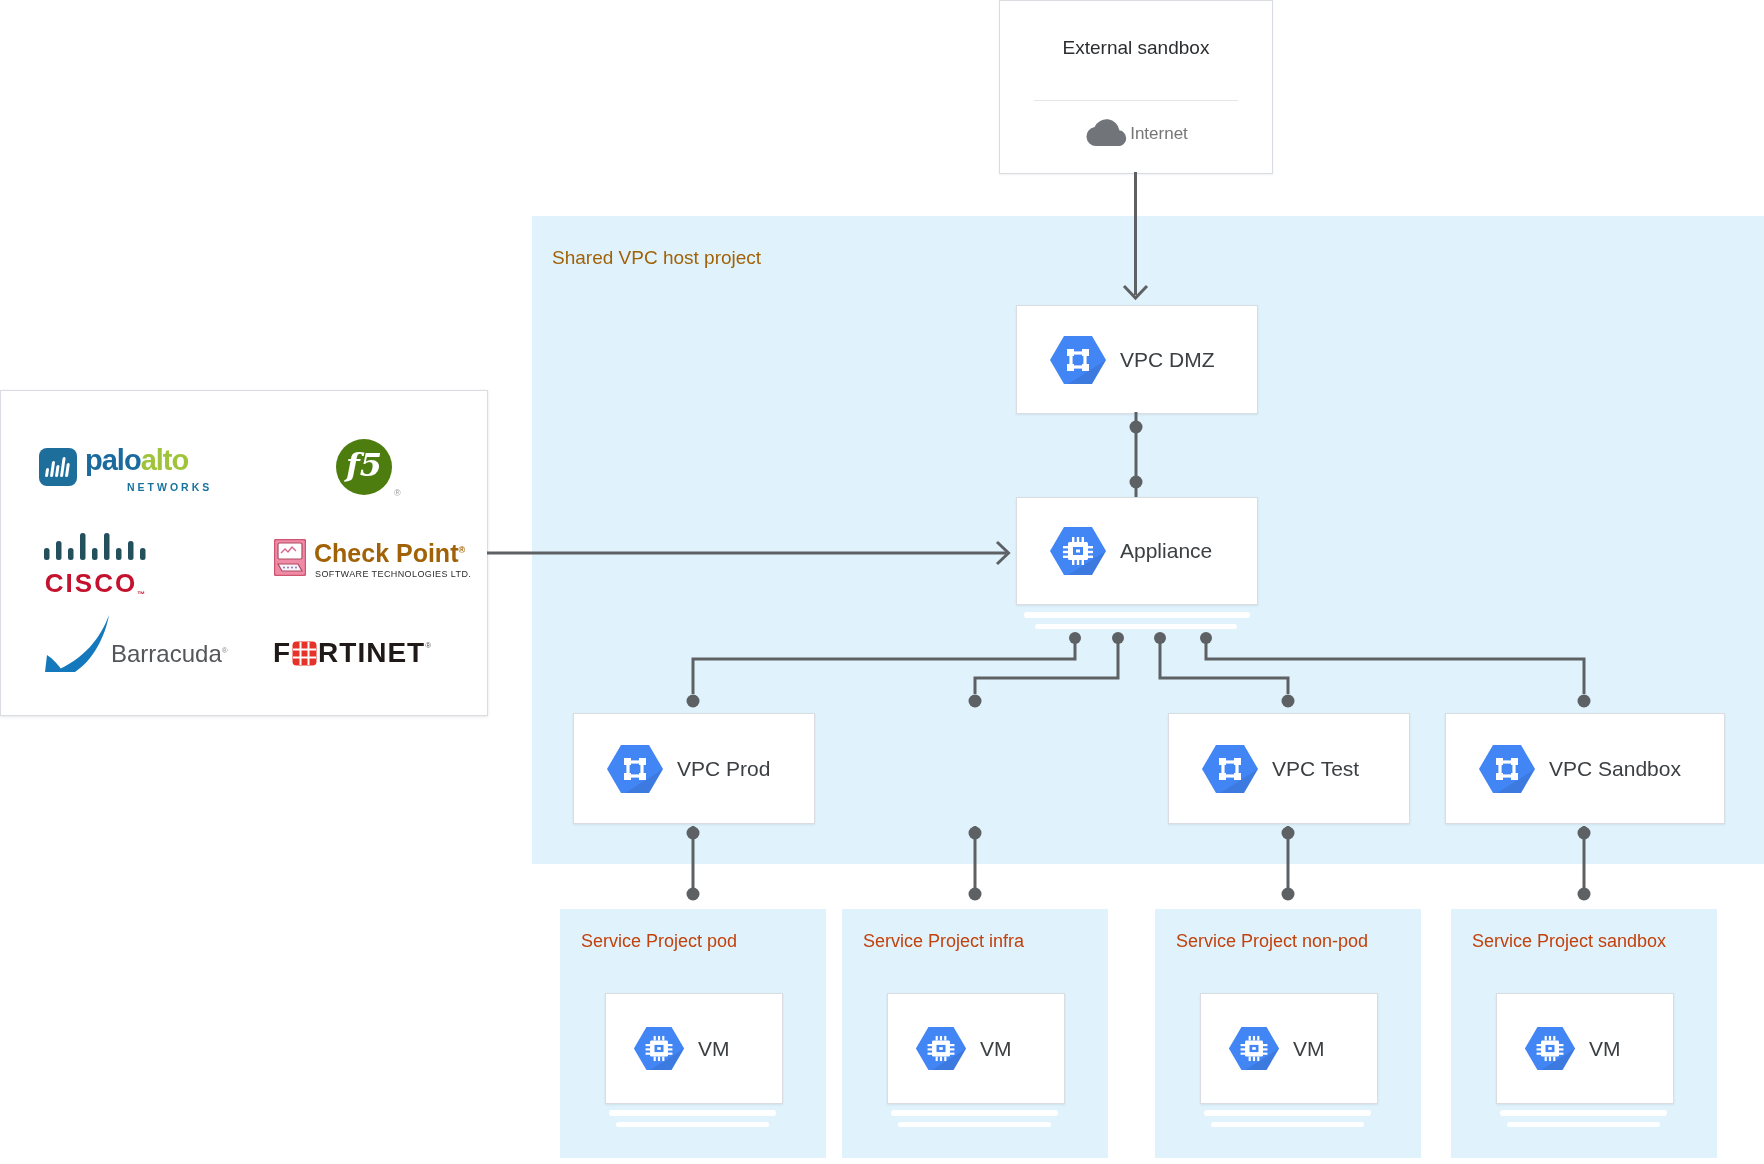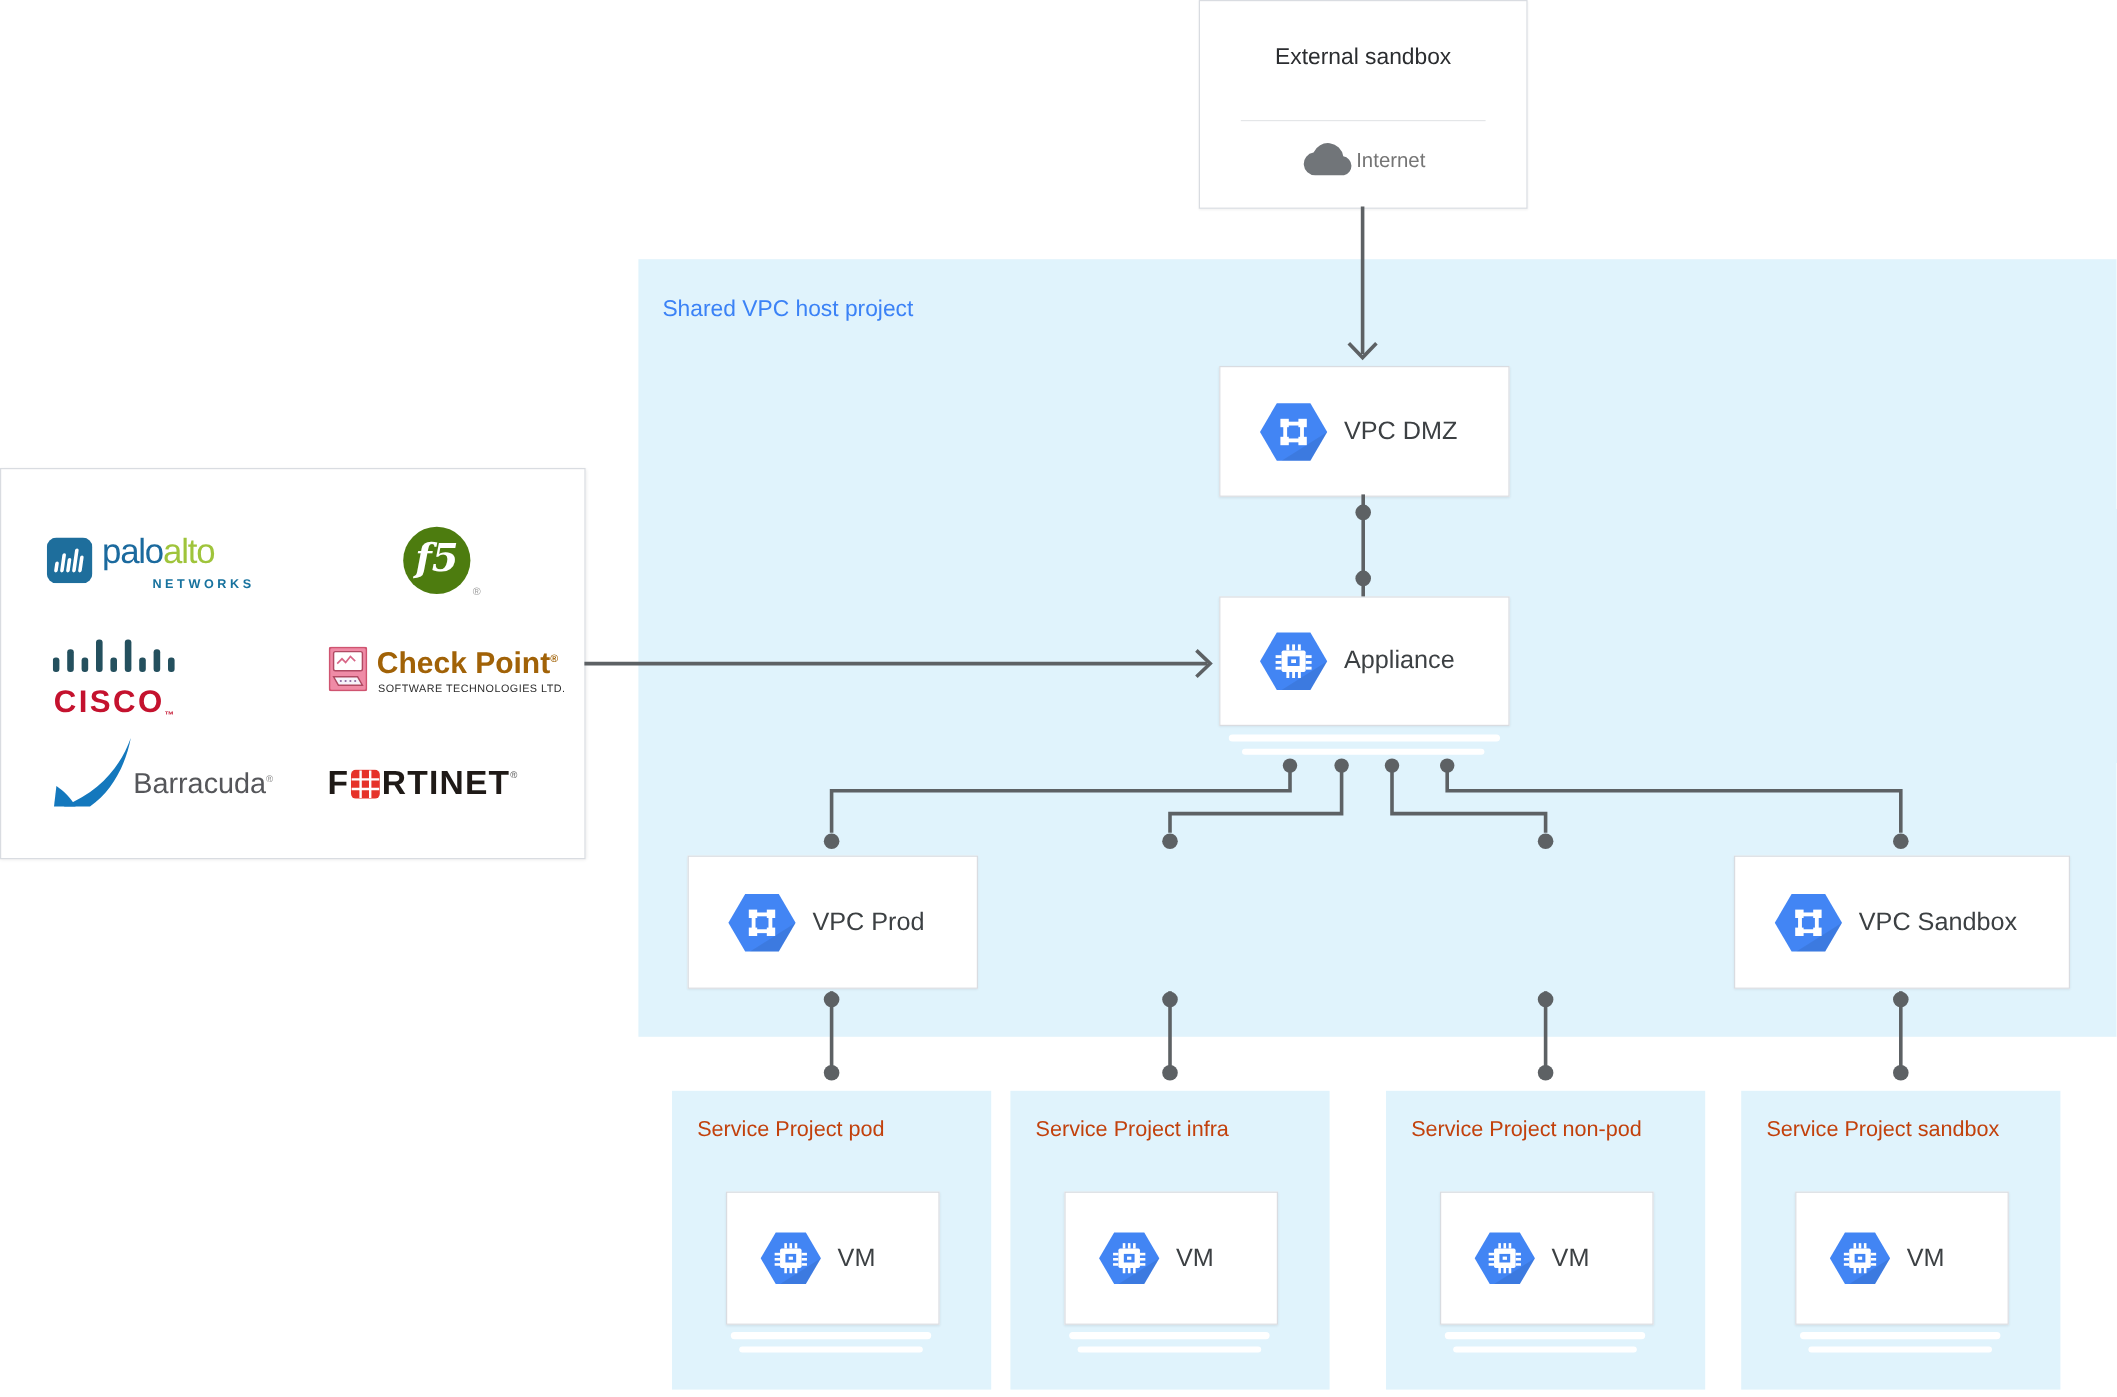--- a/index.html
+++ b/index.html
@@ -2,21 +2,21 @@
 <html><head>
 <meta charset="utf-8">
 <style>
   html,body { margin:0; padding:0; background:#fff; }
   #canvas {
     position:relative; width:1764px; height:1164px; overflow:hidden;
     font-family:"Liberation Sans", sans-serif; background:#fff;
   }
   
   .region { position:absolute; background:#E0F3FC; z-index:0; }
-  .region-label { position:absolute; font-size:19px; color:#3b82f6; z-index:1; }
+  .region-label { position:absolute; font-size:19px; color:#a16207; z-index:1; }
   
   .node {
     position:absolute; background:#fff; border:1px solid #d9dce1;
     box-shadow:0 1px 2px rgba(0,0,0,0.08); display:flex; align-items:center; z-index:2;
   }
   .node .hex { margin-left:32px; flex:none; }
   .node.vm .hex { margin-left:27px; }
   .node-label { margin-left:13px; font-size:21px; color:#3c4043; white-space:nowrap; }
   
   #external-box {
@@ -27,21 +27,21 @@
   #external-divider { position:absolute; left:34px; top:99px; width:204px; height:1px; background:#e4e6e8; }
   #external-net { position:absolute; left:0; top:118px; width:100%; display:flex; align-items:center; justify-content:center; gap:0; }
   #external-net .net-label { font-size:17px; color:#757575; }
   
   #vendor-box {
     position:absolute; left:0; top:390px; width:486px; height:324px;
     background:#fff; border:1px solid #d9dce1; box-shadow:0 1px 3px rgba(0,0,0,0.10); z-index:2;
   }
   
   #v-palo-icon { position:absolute; left:38px; top:57px; }
-  #v-palo-text { position:absolute; left:84px; top:53px; font-size:29px; font-weight:400; letter-spacing:-1px; }
+  #v-palo-text { position:absolute; left:84px; top:53px; font-size:29px; font-weight:700; letter-spacing:-1px; }
   .pa-blue { color:#1b6a9e; } .pa-green { color:#9fc43b; }
   #v-palo-sub { position:absolute; left:126px; top:90px; font-size:10.5px; letter-spacing:3px; color:#17729e; font-weight:700; }
   
   #v-f5 { position:absolute; left:335px; top:48px; width:56px; height:56px; background:#4d7c0f; border-radius:50%;
           display:flex; align-items:center; justify-content:center; }
   #v-f5 span { font:italic 700 32px "DejaVu Serif", serif; color:#fff; transform:translateY(-2px); }
   #v-f5-mark { position:absolute; left:393px; top:97px; font-size:9px; color:#9a9a9a; }
   
   #v-cisco { position:absolute; left:43px; top:139px; width:104px; }
   #v-cisco-text { text-align:center; font-size:26px; font-weight:800; letter-spacing:2px; color:#c4122e; margin-top:3px; }
@@ -145,20 +145,34 @@
           <rect x="18" y="14" width="7" height="7"></rect>
           <rect x="33" y="14" width="7" height="7"></rect>
           <rect x="18" y="29" width="7" height="7"></rect>
           <rect x="33" y="29" width="7" height="7"></rect>
         </g>
     </svg>
     <span class="node-label">VPC Prod</span>
   </div>
 
 
+  <div class="node" style="left:1168px; top:713px; width:240px; height:109px;">
+    <svg class="hex" width="58" height="50" viewBox="0 0 58 50">
+      <polygon points="15,1 43,1 57,25 43,49 15,49 1,25" fill="#4285F4"></polygon>
+      <path d="M57 25 L43 49 L19 49 Z" fill="#000" opacity="0.08"></path>
+      <rect x="22" y="18" width="14" height="14" fill="none" stroke="#fff" stroke-width="3.2"></rect>
+      <g fill="#fff">
+          <rect x="18" y="14" width="7" height="7"></rect>
+          <rect x="33" y="14" width="7" height="7"></rect>
+          <rect x="18" y="29" width="7" height="7"></rect>
+          <rect x="33" y="29" width="7" height="7"></rect>
+        </g>
+    </svg>
+    <span class="node-label">VPC Test</span>
+  </div>
 
   <div class="node" style="left:1445px; top:713px; width:278px; height:109px;">
     <svg class="hex" width="58" height="50" viewBox="0 0 58 50">
       <polygon points="15,1 43,1 57,25 43,49 15,49 1,25" fill="#4285F4"></polygon>
       <path d="M57 25 L43 49 L19 49 Z" fill="#000" opacity="0.08"></path>
       <rect x="22" y="18" width="14" height="14" fill="none" stroke="#fff" stroke-width="3.2"></rect>
       <g fill="#fff">
           <rect x="18" y="14" width="7" height="7"></rect>
           <rect x="33" y="14" width="7" height="7"></rect>
           <rect x="18" y="29" width="7" height="7"></rect>

